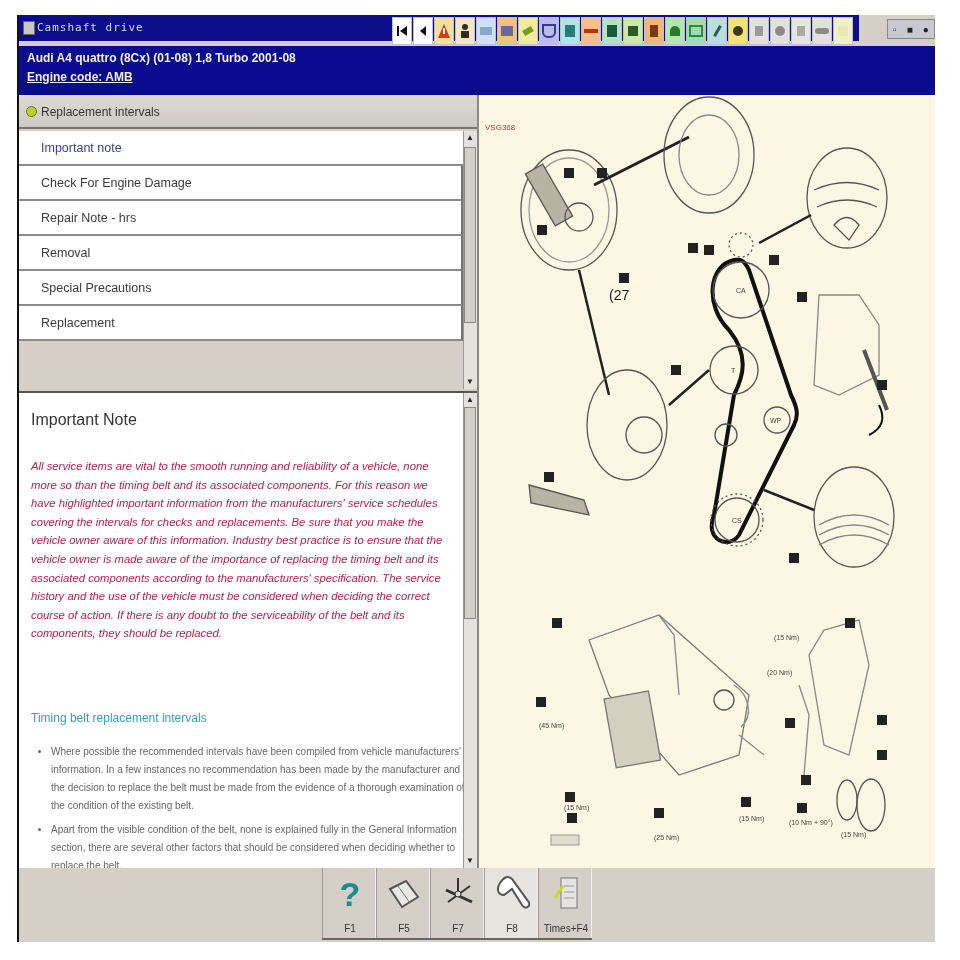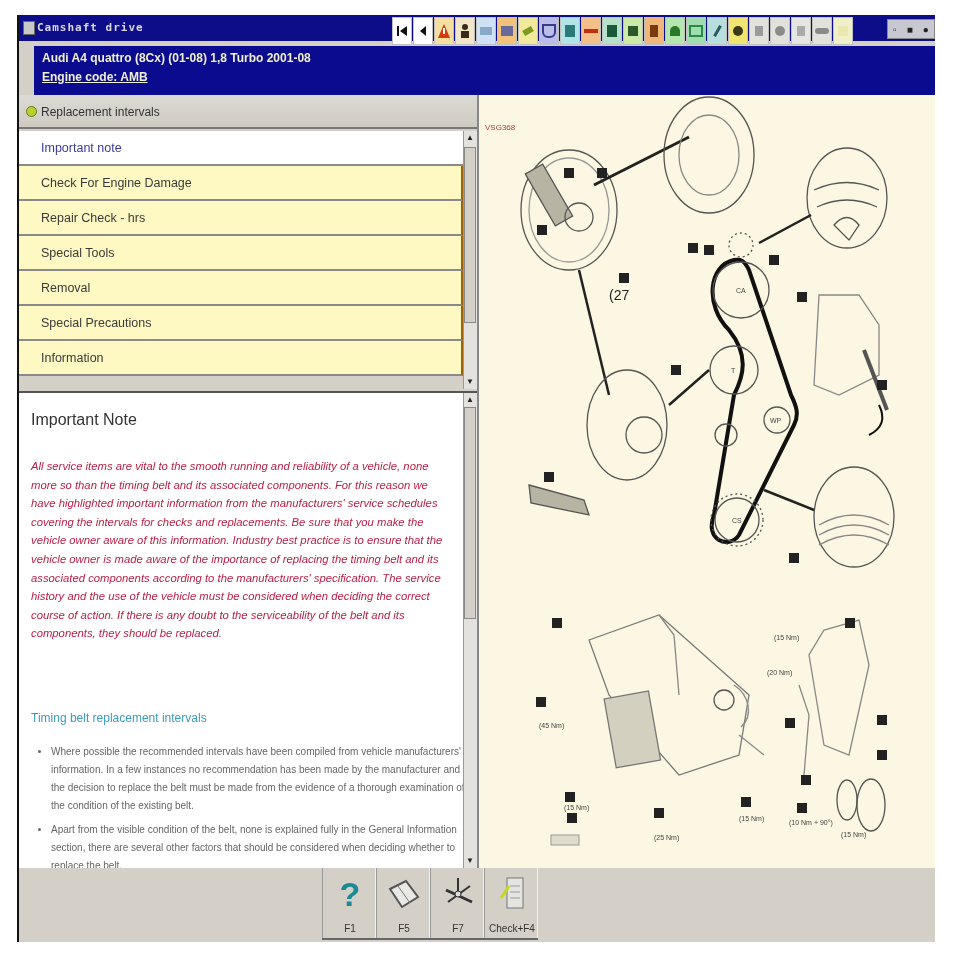--- a/index.html
+++ b/index.html
@@ -1,32 +1,32 @@
 <!DOCTYPE html>
 <html><head>
 <meta charset="utf-8">
 <style>
   html,body{margin:0;padding:0;background:#ffffff;width:960px;height:960px;overflow:hidden;}
   body{font-family:"Liberation Sans",sans-serif;position:relative;}
   .window{position:absolute;left:17px;top:15px;width:918px;height:927px;background:#d4d0c8;border-left:2px solid #111;box-sizing:border-box;overflow:hidden;}
-  .titlebar{position:absolute;left:0;top:0;width:916px;height:26px;background:#0d0d8a;font-weight:bold;}
+  .titlebar{position:absolute;left:0;top:0;width:840px;height:26px;background:#0d0d8a;}
   .title-icon{position:absolute;left:4px;top:6px;width:10px;height:12px;background:#c8c8c8;border:1px solid #666;}
   .title-text{position:absolute;left:18px;top:6px;color:#d8d8e8;font-size:11px;letter-spacing:1px;font-family:"DejaVu Sans Mono",monospace;}
   .toolbar{position:absolute;left:373px;top:2px;height:28px;display:flex;gap:1px;}
   .tb{width:20px;height:28px;box-sizing:border-box;border:1px solid #c0c0c0;display:flex;align-items:center;justify-content:center;font-size:12px;}
   .winctrl{position:absolute;left:868px;top:4px;width:46px;height:18px;background:#c8c8d0;border:1px solid #888;display:flex;justify-content:space-around;align-items:center;font-size:10px;color:#222;}
-  .vehicle{position:absolute;left:15px;top:31px;width:916px;height:60px;background:#0b0b90;color:#f0f0d8;font-size:12px;font-weight:bold;}
+  .vehicle{position:absolute;left:0;top:31px;width:916px;height:60px;background:#0b0b90;color:#f0f0d8;font-size:12px;font-weight:bold;}
   .vehicle .l1{position:absolute;left:8px;top:5px;}
   .vehicle .l2{position:absolute;left:8px;top:24px;text-decoration:underline;}
   .left{position:absolute;left:0;top:80px;width:526px;height:773px;}
   .sect-head{position:absolute;left:0;top:0;width:458px;height:34px;background:linear-gradient(#dcdad4,#cfcbc3);border-bottom:2px solid #777;box-sizing:border-box;}
   .sect-head .dot{position:absolute;left:7px;top:11px;width:9px;height:9px;border-radius:50%;background:#b8d030;border:1px solid #667a10;}
   .sect-head .txt{position:absolute;left:22px;top:10px;font-size:12px;color:#333;}
   .menu{position:absolute;left:0;top:36px;width:444px;height:256px;}
-  .mi{height:35px;border-bottom:2px solid #8a8a8a;background:#fef9c3;box-sizing:border-box;position:relative;border-right:2px solid #a16207;}
+  .mi{height:35px;border-bottom:2px solid #8a8a8a;background:#ffffff;box-sizing:border-box;position:relative;border-right:2px solid #737373;}
   .mi .txt{position:absolute;left:22px;top:10px;font-size:12.5px;color:#3a3a3a;}
   .mi.active{background:#ffffff;border-right:none;}
   .mi.active .txt{color:#3b3b9a;}
   .vscroll{position:absolute;background:#e4e2de;border-left:1px solid #999;width:14px;box-sizing:border-box;}
   .vscroll .arr{position:absolute;left:2px;width:8px;height:8px;font-size:8px;line-height:8px;color:#222;text-align:center;}
   .vscroll .thumb{position:absolute;left:0;width:12px;background:#d4d0c8;border:1px solid #888;box-sizing:border-box;}
   .doc{position:absolute;left:0;top:296px;width:458px;height:477px;background:#ffffff;border-top:2px solid #555;box-sizing:border-box;overflow:hidden;}
   .doc h2{position:absolute;left:12px;top:18px;margin:0;font-size:16px;font-weight:normal;color:#333;}
   .doc .red{position:absolute;left:12px;top:64px;width:420px;font-size:11.3px;line-height:18.6px;color:#b81e44;font-style:italic;}
   .doc .sub{position:absolute;left:12px;top:318px;font-size:12px;color:#3a9bb8;}
@@ -149,33 +149,30 @@
     </div>
 
     <div class="menu">
       <div class="mi active">
           <span class="txt">Important note</span>
         </div>
       <div class="mi">
           <span class="txt">Check For Engine Damage</span>
         </div>
       <div class="mi">
-          <span class="txt">Repair Check - hrs</span>
-        </div>
-      <div class="mi">
-          <span class="txt">Special Tools</span>
+          <span class="txt">Repair Note - hrs</span>
         </div>
       <div class="mi">
           <span class="txt">Removal</span>
         </div>
       <div class="mi">
           <span class="txt">Special Precautions</span>
         </div>
       <div class="mi">
-          <span class="txt">Information</span>
+          <span class="txt">Replacement</span>
         </div>
     </div>
     <div class="vscroll" style="left:444px;top:36px;height:258px;">
       <span class="arr" style="top:3px;">▲</span>
       <div class="thumb" style="top:16px;height:176px;"></div>
       <span class="arr" style="bottom:3px;">▼</span>
     </div>
 
     <div class="doc">
       <h2>Important Note</h2>
@@ -315,27 +312,35 @@
         <div class="ic">
             <svg width="36" height="36">
               <line x1="18" y1="2" x2="18" y2="20" stroke="#333" stroke-width="2"></line>
               <line x1="6" y1="14" x2="32" y2="26" stroke="#333" stroke-width="3"></line>
               <line x1="8" y1="26" x2="30" y2="10" stroke="#333" stroke-width="2"></line>
               <circle cx="18" cy="18" r="3" fill="#ddd" stroke="#333"></circle>
             </svg>
           </div>
         <span class="lbl">F7</span>
       </div>
+      <div class="fk active">
+        <div class="ic">
+            <svg width="36" height="38">
+              <path d="M6 8 C2 14 4 20 10 20 L18 14 L28 30 C32 36 38 30 34 26 L18 4 C14 0 10 2 6 8 Z" fill="#fff" stroke="#555" stroke-width="2"></path>
+            </svg>
+          </div>
+        <span class="lbl">F8</span>
+      </div>
       <div class="fk">
         <div class="ic">
             <svg width="30" height="36">
               <rect x="10" y="2" width="16" height="30" fill="#e4e4e0" stroke="#777"></rect>
               <line x1="13" y1="10" x2="23" y2="10" stroke="#999"></line>
               <line x1="13" y1="16" x2="23" y2="16" stroke="#999"></line>
               <line x1="13" y1="22" x2="23" y2="22" stroke="#999"></line>
               <line x1="4" y1="22" x2="12" y2="10" stroke="#c8d820" stroke-width="3"></line>
             </svg>
           </div>
-        <span class="lbl">Check+F4</span>
+        <span class="lbl">Times+F4</span>
       </div>
     </div>
   </div>
 </div>
 
 </body></html>

